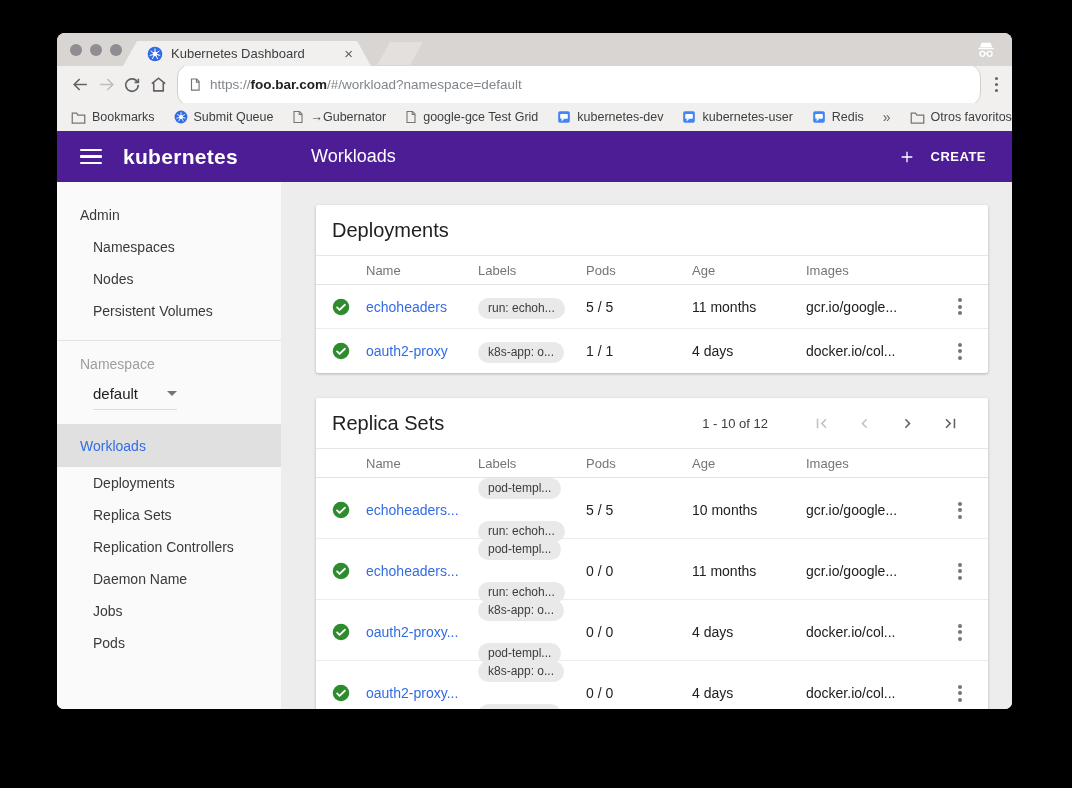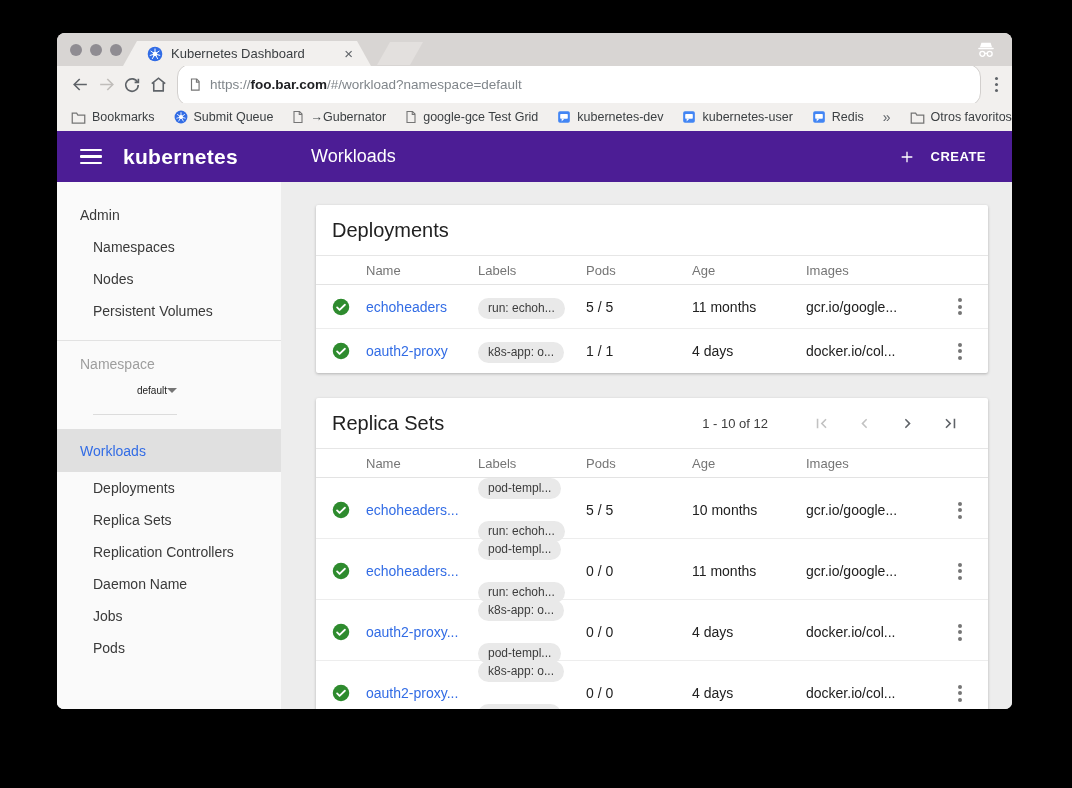--- a/index.html
+++ b/index.html
@@ -46,22 +46,22 @@
   .create { margin-left:auto; margin-right:26px; display:flex; align-items:center; gap:16px;
             font-size:13px; font-weight:bold; letter-spacing:.5px; }
 
   
   .content { flex:1; display:flex; background:#ededed; overflow:hidden; }
   .sidebar { width:224px; background:#fafafa; flex:none; padding-top:17px; font-size:14px; color:#3a3a3a; }
   .side-item { height:32px; display:flex; align-items:center; padding-left:23px; }
   .side-sub { padding-left:36px; }
   .side-divider { border-top:1px solid #e2e2e2; margin-top:13px; }
   .ns-label { padding:15px 0 0 23px; font-size:14px; color:#9e9e9e; }
-  .ns-select { margin:13px 0 0 36px; width:84px; display:flex; align-items:center; justify-content:flex-end;
-               border-bottom:1px solid #dcdcdc; padding-bottom:18px; font-size:10px; color:#212121; }
+  .ns-select { margin:13px 0 0 36px; width:84px; display:flex; align-items:center; justify-content:space-between;
+               border-bottom:1px solid #dcdcdc; padding-bottom:7px; font-size:15px; color:#212121; }
   .caret { width:0; height:0; border-left:5px solid transparent; border-right:5px solid transparent;
            border-top:5px solid #757575; }
   .side-selected { margin-top:14px; height:43px; background:#e0e0e0; color:#326ce5;
                    display:flex; align-items:center; padding-left:23px; }
 
   .main { flex:1; padding:23px 24px 0 35px; overflow:hidden; }
   .card { background:#fff; border-radius:2px; box-shadow:0 1px 3px rgba(0,0,0,.25); overflow:hidden; }
   .card + .card { margin-top:25px; }
   .card-header { height:50px; display:flex; align-items:center; padding:0 16px; }
   .card-title { font-size:20px; color:#212121; }

